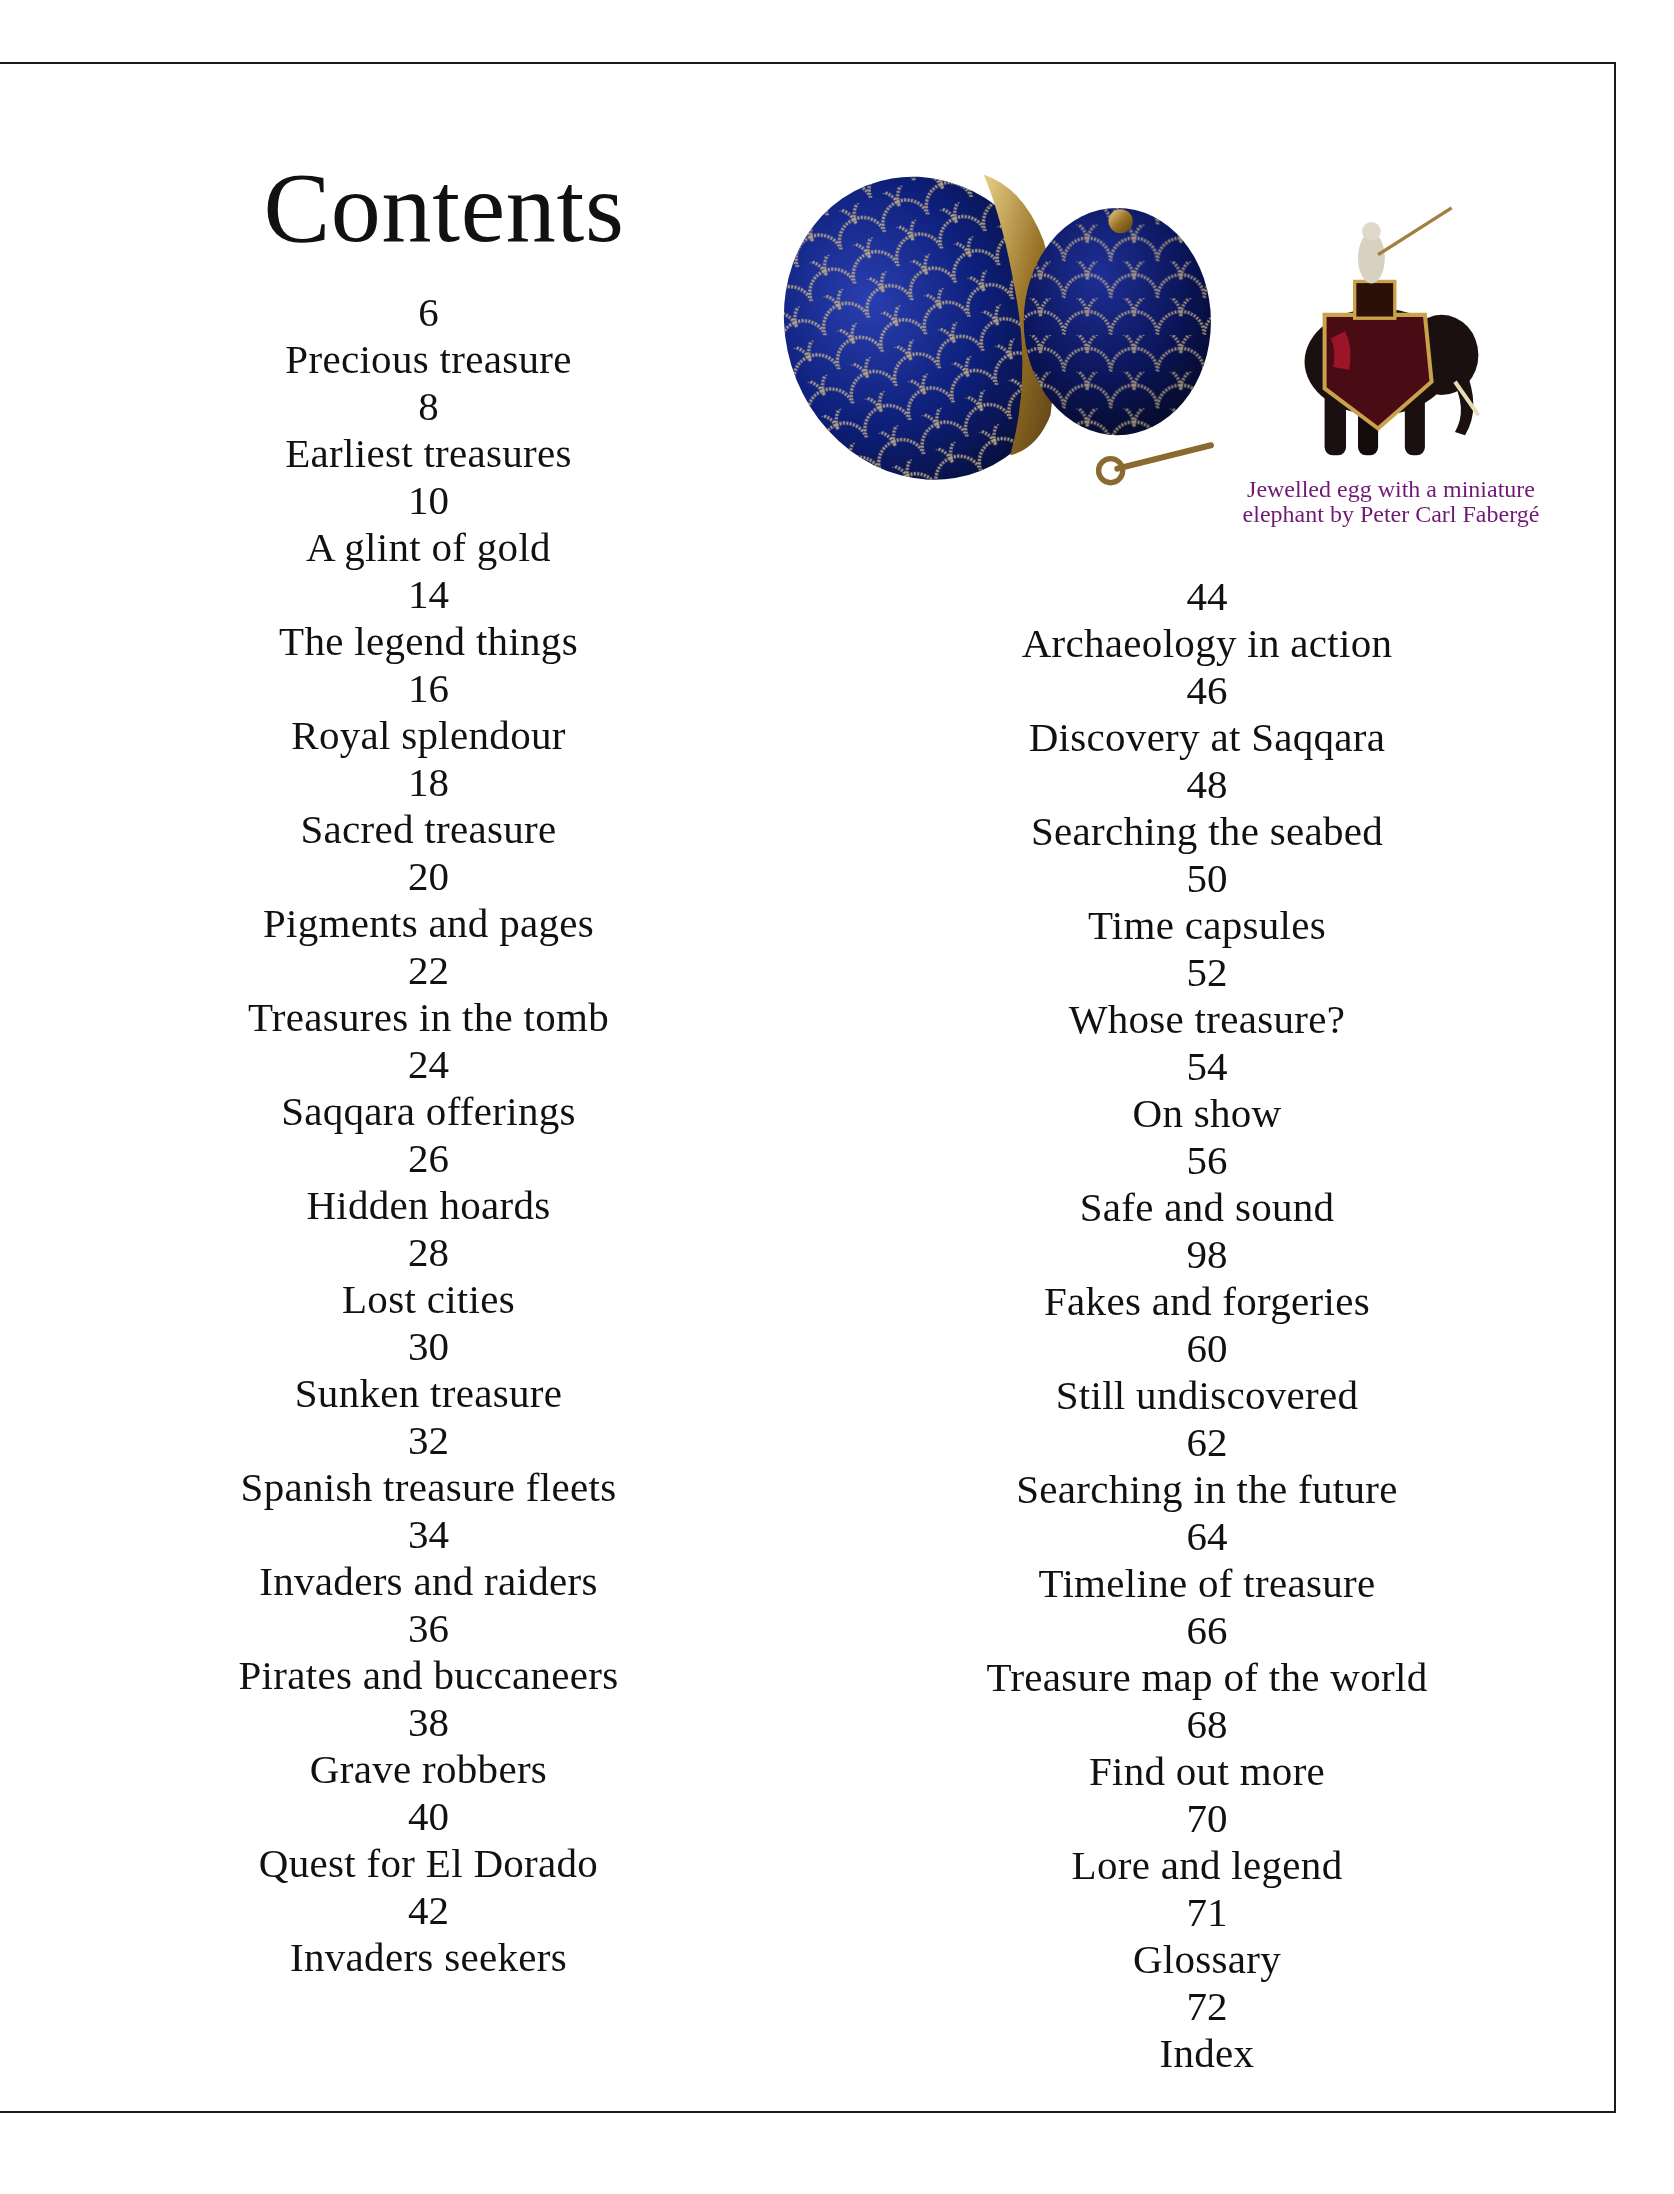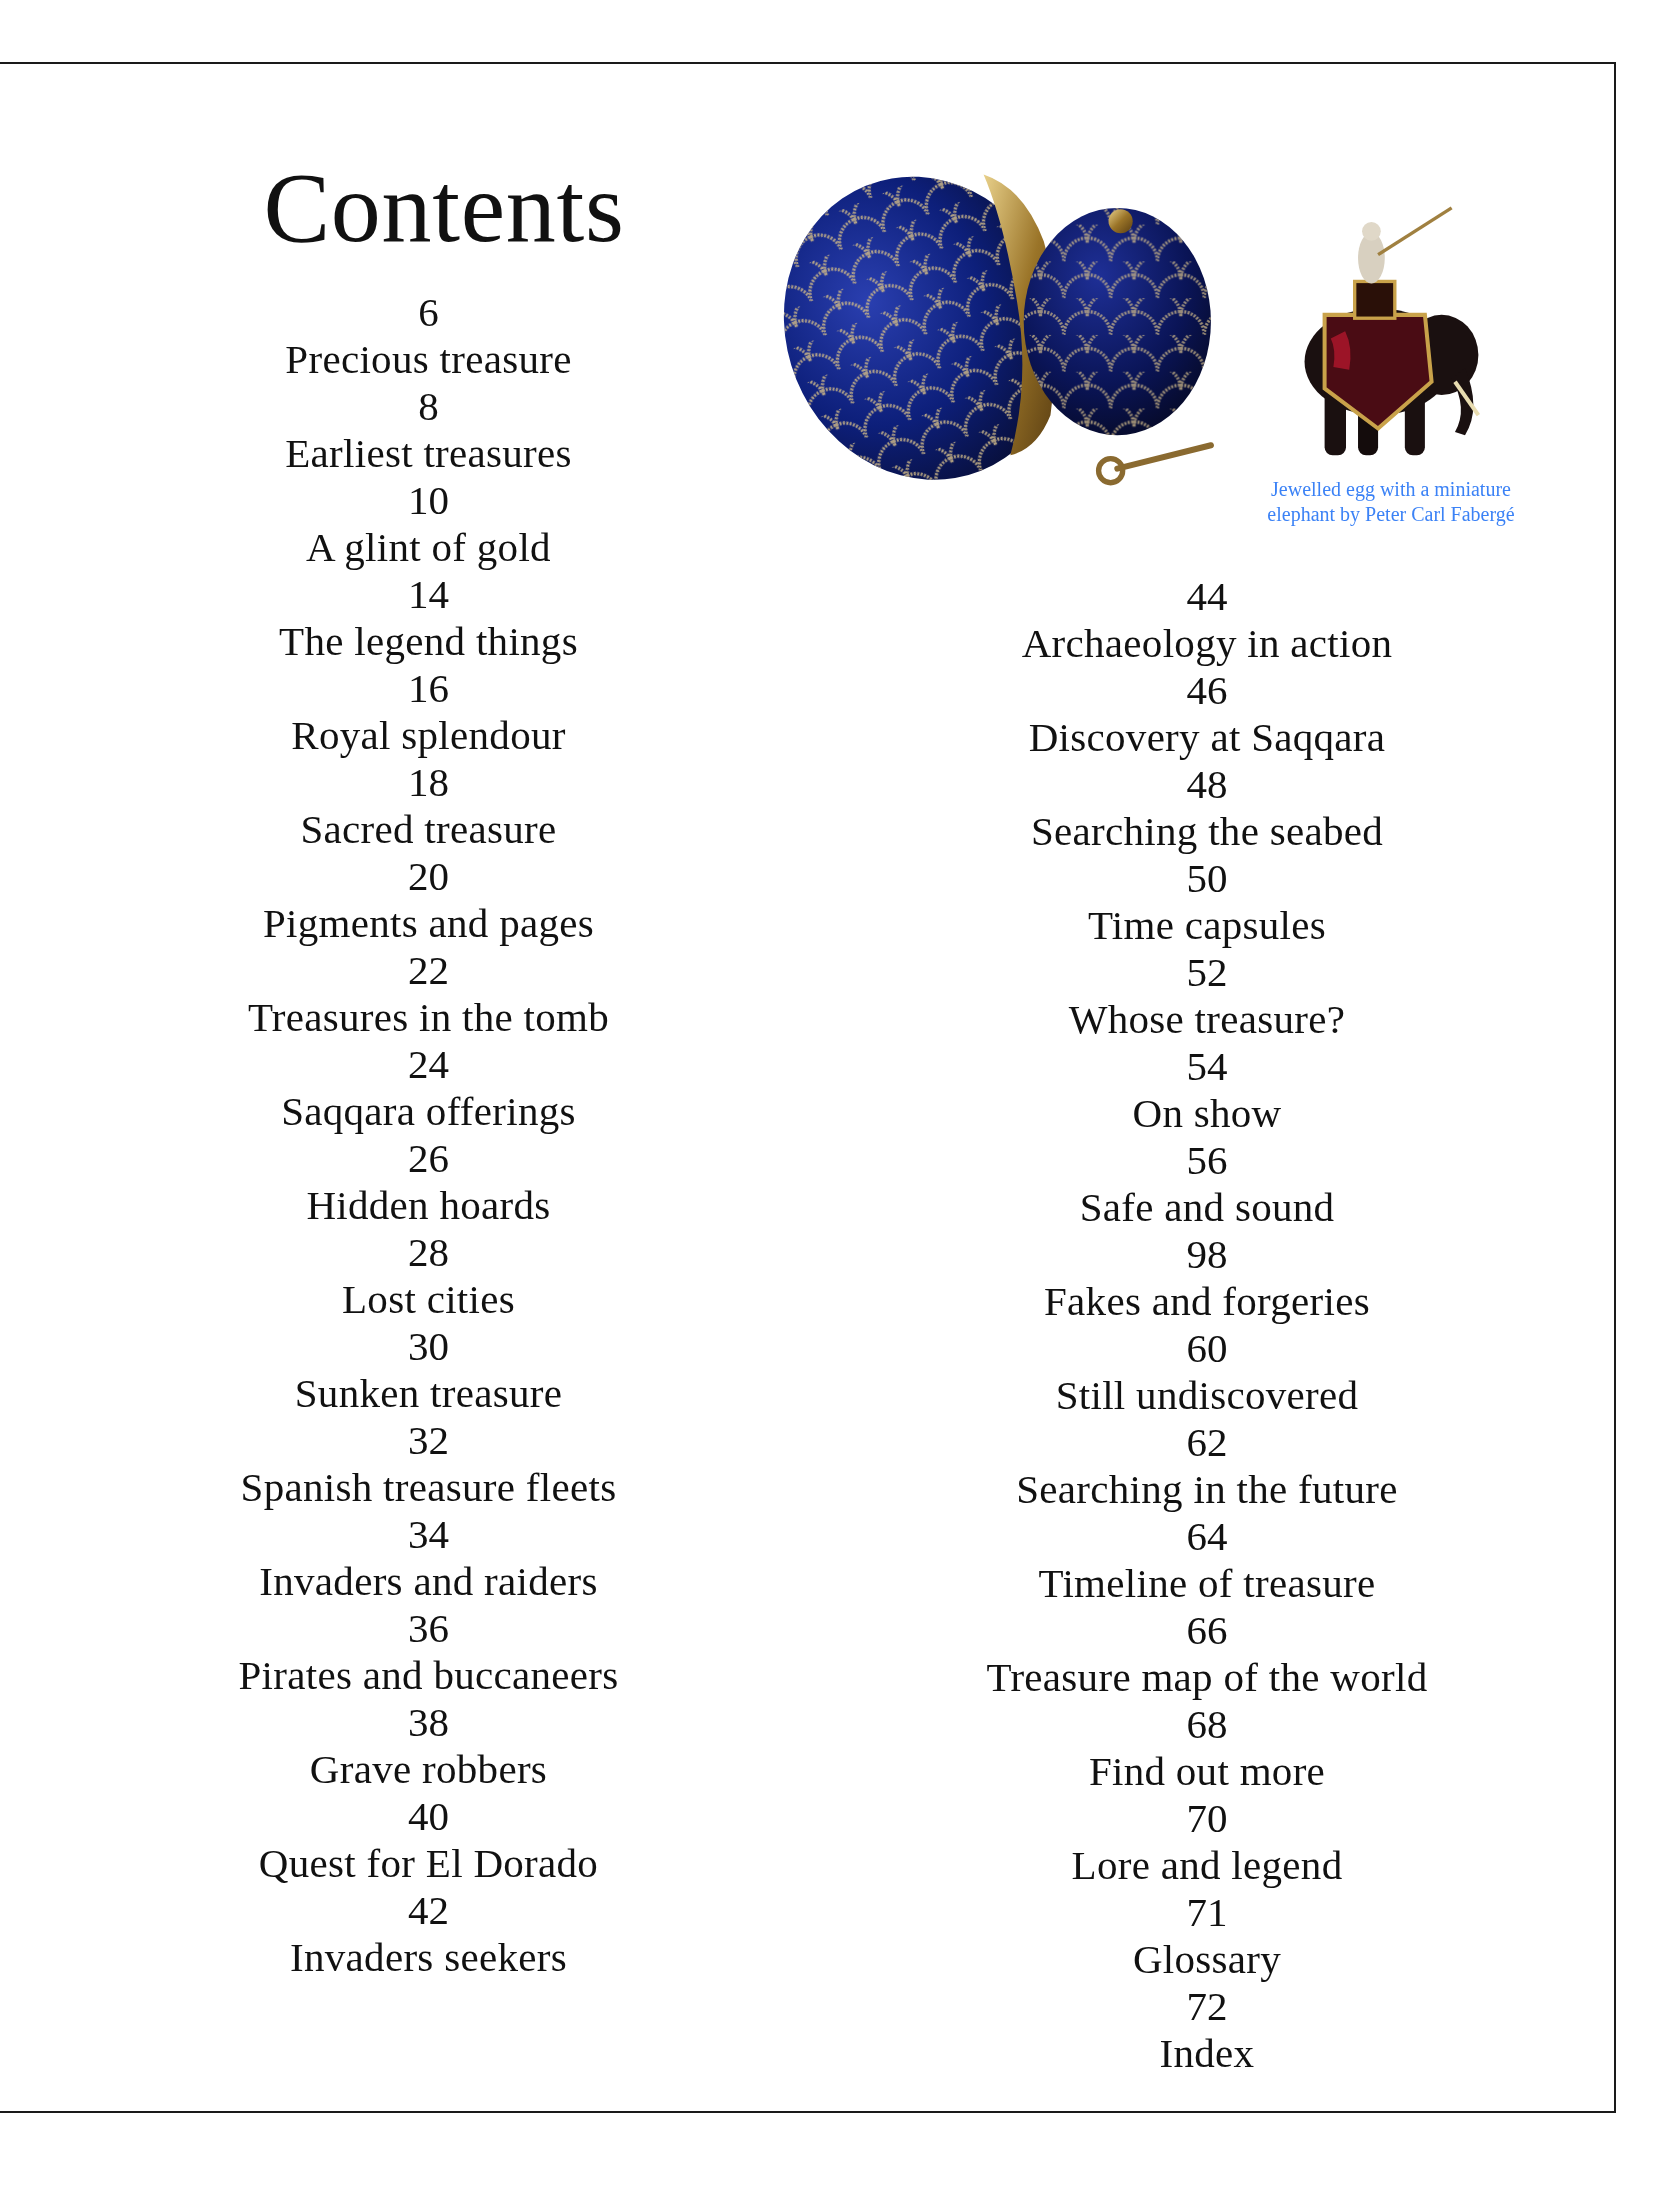--- a/index.html
+++ b/index.html
@@ -24,21 +24,21 @@
     .toc-entry { display: block; cursor: pointer; }
     .toc-num, .toc-title {
       display: block; font-size: 41px; line-height: 47px; white-space: nowrap;
     }
     .toc-title { letter-spacing: 0.3px; }
     .figure {
       position: absolute; left: 783px; top: 114px; width: 789px; height: 375px;
     }
     .caption {
       position: absolute; left: 1224px; top: 477px; width: 334px; text-align: center;
-      font-size: 20px; line-height: 25.4px; color: #3b82f6;
+      font-size: 24px; line-height: 25.4px; color: #701a75;
     }
   </style>
 </head>
 <body>
 
 <div class="page-border"></div>
 
 <h1 class="title">Contents</h1>
 
 <ul class="toc-col left" id="toc-left">

